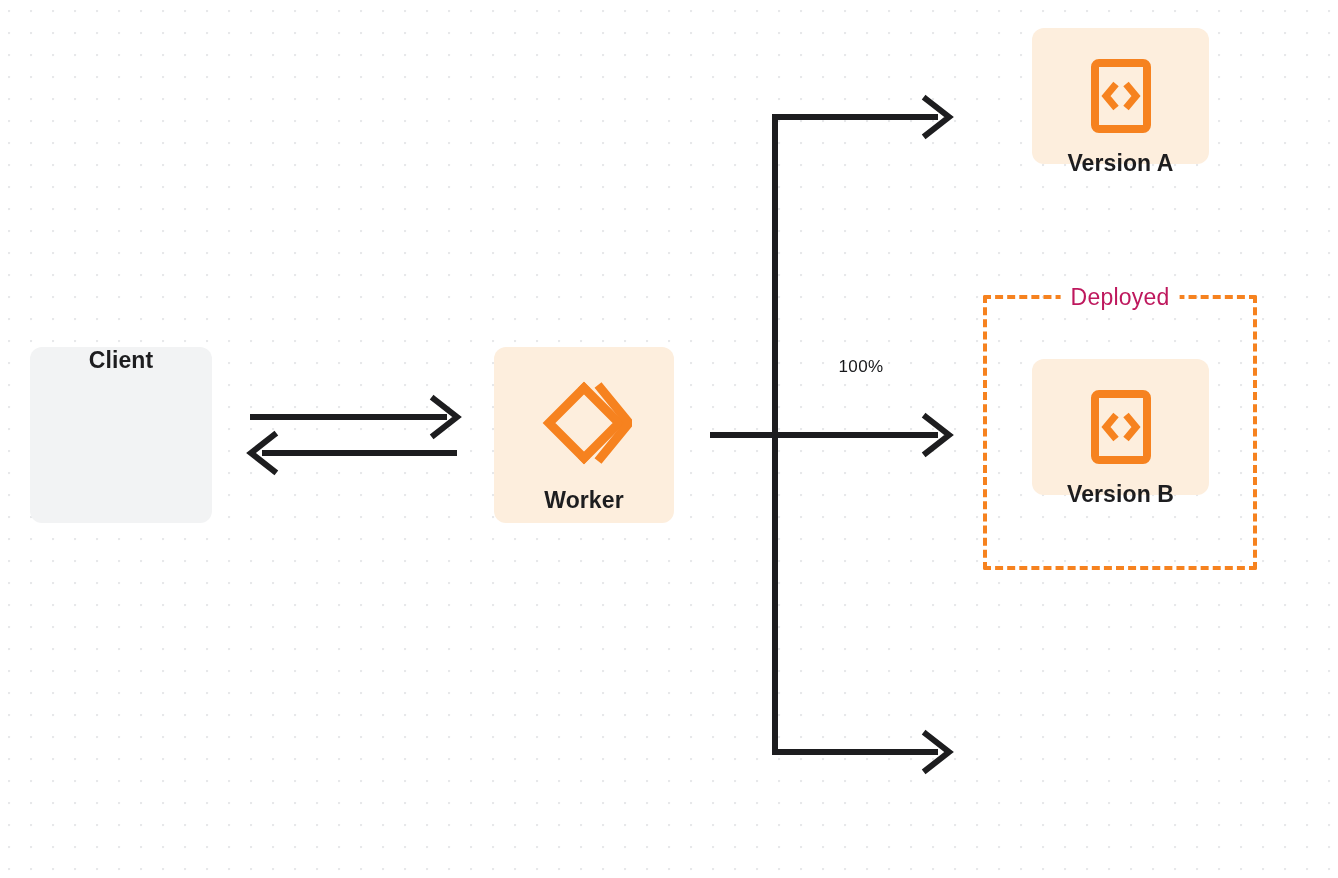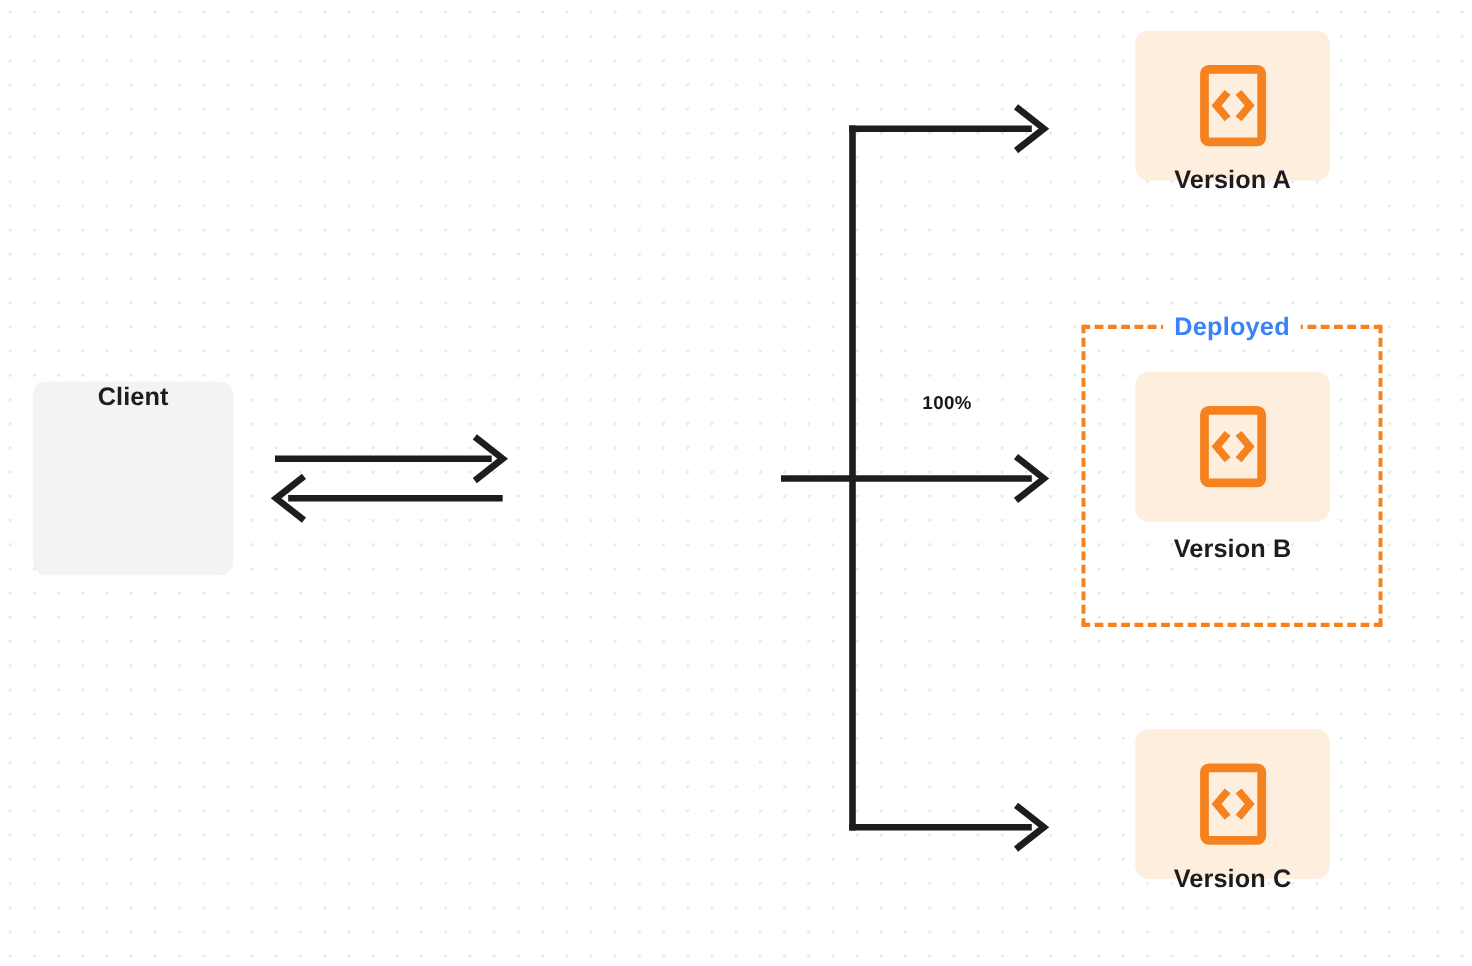--- a/index.html
+++ b/index.html
@@ -56,54 +56,54 @@
 
   .version-node {
     left: 1032px;
     width: 177px; height: 136px;
     background: #fdeedd;
     justify-content: flex-start;
     padding-top: 30px;
   }
   .version-node .node-label { margin-top: 16px; }
   #version-a-node { top: 28px; }
-  #version-b-node { top: 338px; gap: 25px; }
+  #version-b-node { top: 359px; }
   #version-c-node { top: 663px; }
 
   
   #deployed-group {
     position: absolute;
     left: 983px; top: 295px;
     width: 274px; height: 275px;
     border: 4px dashed #f6821f;
     border-radius: 2px;
     box-sizing: border-box;
   }
   #deployed-label {
     position: absolute;
     left: 50%;
     top: -2px;
     transform: translate(-50%, -50%);
     background: #ffffff;
     padding: 0 10px;
-    color: #3b82f6;
+    color: #be185d;
     font-size: 23px;
-    font-weight: 700;
+    font-weight: 400;
     white-space: nowrap;
     letter-spacing: 0.2px;
   }
 
   
   #traffic-label {
     position: absolute;
     left: 790px; top: 350px;
     width: 142px;
     text-align: center;
     font-size: 17px;
-    font-weight: 700;
+    font-weight: 400;
     color: #16171a;
     line-height: 1.95;
     letter-spacing: 0.4px;
   }
 
   
   .edge-layer {
     position: absolute;
     left: 0; top: 0;
     width: 1338px; height: 878px;
@@ -150,20 +150,33 @@
   </svg>
 
   <div id="traffic-label">
     <div>100%</div>
   </div>
 
   <div class="node" id="client-node">
     <span class="node-label">Client</span>
   </div>
 
+  <div class="node" id="worker-node">
+    <span>
+      <svg class="icon-svg" width="96" height="92" viewBox="0 0 96 92" aria-hidden="true">
+
+        <polyline points="51,8 13,46 51,84" fill="none" stroke="#f6821f" stroke-width="9" stroke-linecap="butt" stroke-linejoin="miter"></polyline>
+
+        <polyline points="45,8 83,46 45,84" fill="none" stroke="#f6821f" stroke-width="9" stroke-linecap="butt" stroke-linejoin="miter"></polyline>
+
+        <polyline points="62,8 93,46 62,84" fill="none" stroke="#f6821f" stroke-width="9" stroke-linecap="butt" stroke-linejoin="miter"></polyline>
+      </svg>
+    </span>
+    <span class="node-label">Worker</span>
+  </div>
 
   <div id="deployed-group">
     <span id="deployed-label">Deployed</span>
   </div>
 
   <div class="node version-node" id="version-a-node">
     <span>
       <svg class="icon-svg" width="62" height="76" viewBox="0 0 62 76" aria-hidden="true">
         <rect x="5" y="5" width="52" height="66" rx="4" ry="4" fill="none" stroke="#f6821f" stroke-width="8"></rect>
         <polyline points="26,26 16,38 26,50" fill="none" stroke="#f6821f" stroke-width="7" stroke-linecap="butt" stroke-linejoin="miter"></polyline>
@@ -177,24 +190,14 @@
     <span>
       <svg class="icon-svg" width="62" height="76" viewBox="0 0 62 76" aria-hidden="true">
         <rect x="5" y="5" width="52" height="66" rx="4" ry="4" fill="none" stroke="#f6821f" stroke-width="8"></rect>
         <polyline points="26,26 16,38 26,50" fill="none" stroke="#f6821f" stroke-width="7" stroke-linecap="butt" stroke-linejoin="miter"></polyline>
         <polyline points="36,26 46,38 36,50" fill="none" stroke="#f6821f" stroke-width="7" stroke-linecap="butt" stroke-linejoin="miter"></polyline>
       </svg>
     </span>
     <span class="node-label">Version B</span>
   </div>
 
-  <div class="node version-node" id="version-c-node">
-    <span>
-      <svg class="icon-svg" width="62" height="76" viewBox="0 0 62 76" aria-hidden="true">
-        <rect x="5" y="5" width="52" height="66" rx="4" ry="4" fill="none" stroke="#f6821f" stroke-width="8"></rect>
-        <polyline points="26,26 16,38 26,50" fill="none" stroke="#f6821f" stroke-width="7" stroke-linecap="butt" stroke-linejoin="miter"></polyline>
-        <polyline points="36,26 46,38 36,50" fill="none" stroke="#f6821f" stroke-width="7" stroke-linecap="butt" stroke-linejoin="miter"></polyline>
-      </svg>
-    </span>
-    <span class="node-label">Version C</span>
-  </div>
 
 </div>
 
 </body></html>

